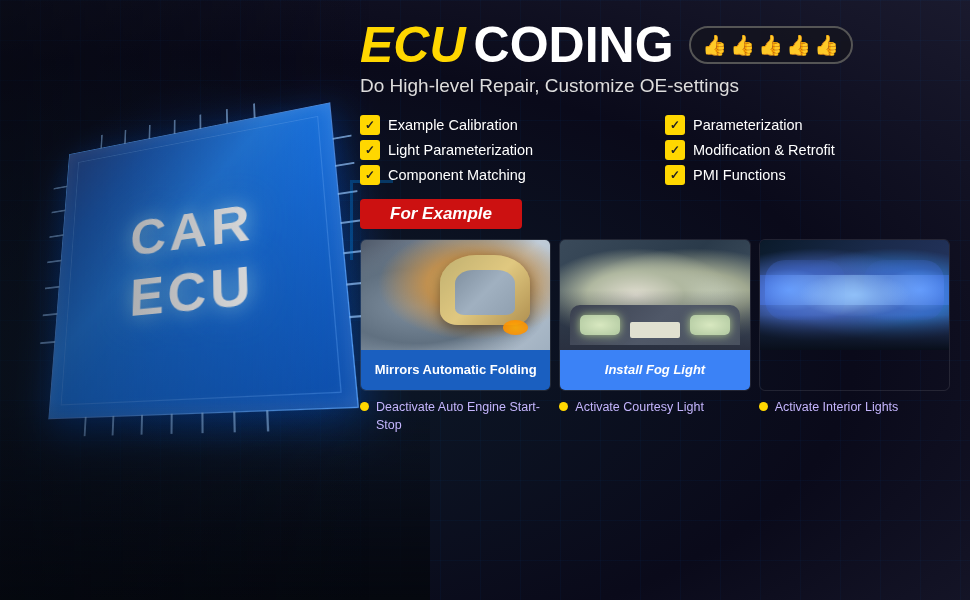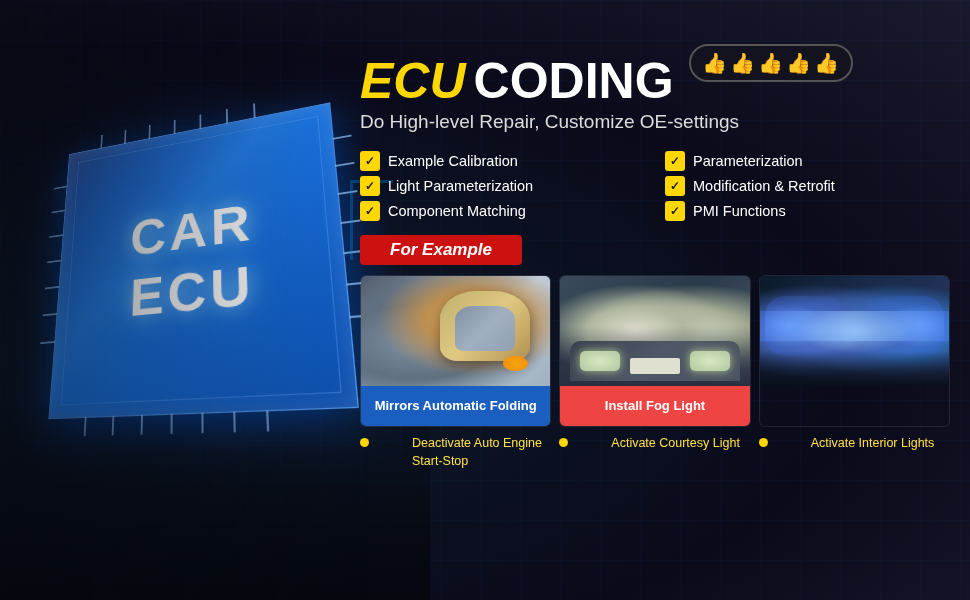--- a/index.html
+++ b/index.html
@@ -112,21 +112,20 @@
       color: #FFD700;
       font-style: italic;
       line-height: 1;
     }
 
     .coding-text-white {
       font-size: 50px;
       font-weight: 900;
       color: white;
       line-height: 1;
-      margin-top: 36px;
     }
 
     .thumbs-container {
       display: flex;
       align-items: center;
       background: rgba(20,20,30,0.85);
       border: 2px solid #555;
       border-radius: 25px;
       padding: 5px 12px;
       gap: 3px;
@@ -251,21 +250,21 @@
       font-weight: 700;
       color: white;
       min-height: 40px;
       display: flex;
       align-items: center;
       justify-content: center;
       line-height: 1.3;
     }
 
     .caption-blue { background: #1a5fc0; }
-    .caption-bright-blue { background: #ef4444; }
+    .caption-bright-blue { background: #3b82f6; font-style: italic; }
     .caption-slate { background: #4a5070; }
 
     .bottom-row {
       display: flex;
       gap: 8px;
     }
 
     .bottom-bullet-item {
       flex: 1;
       display: flex;
@@ -277,23 +276,22 @@
       width: 9px;
       height: 9px;
       border-radius: 50%;
       background: #FFD700;
       flex-shrink: 0;
       margin-top: 3px;
     }
 
     .bullet-text {
       font-size: 12.5px;
-      color: #fde047;
+      color: #c4b5fd;
       line-height: 1.4;
-      margin-left: 36px;
     }
   </style>
 </head>
 <body>
 
 <div class="bg-layer"></div>
 
 <div class="left-visual">
   <div class="chip-glow"></div>
 

